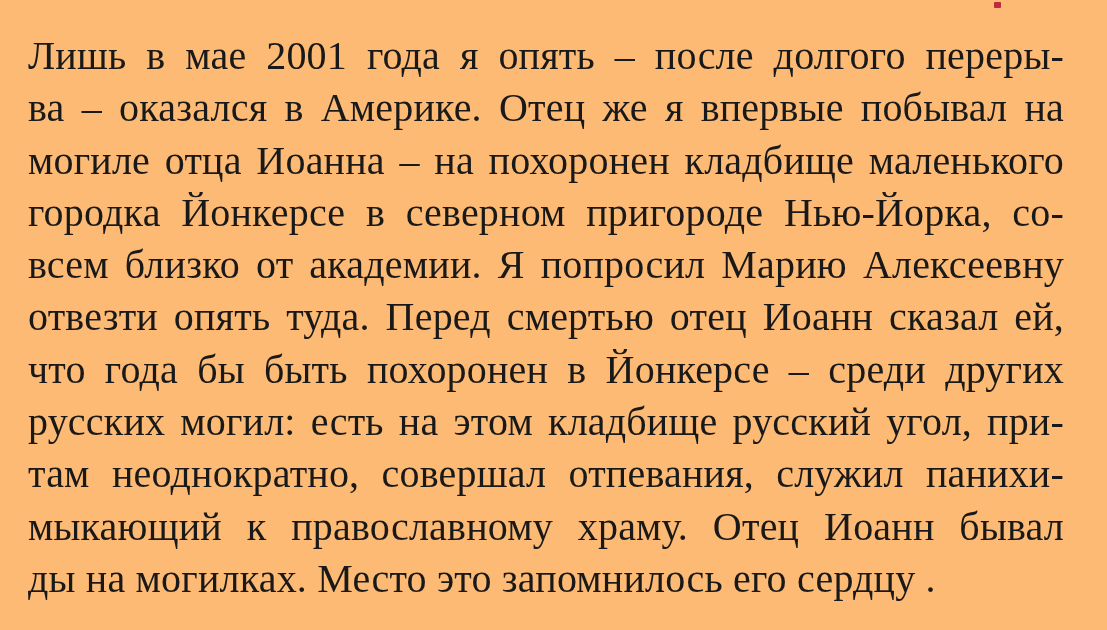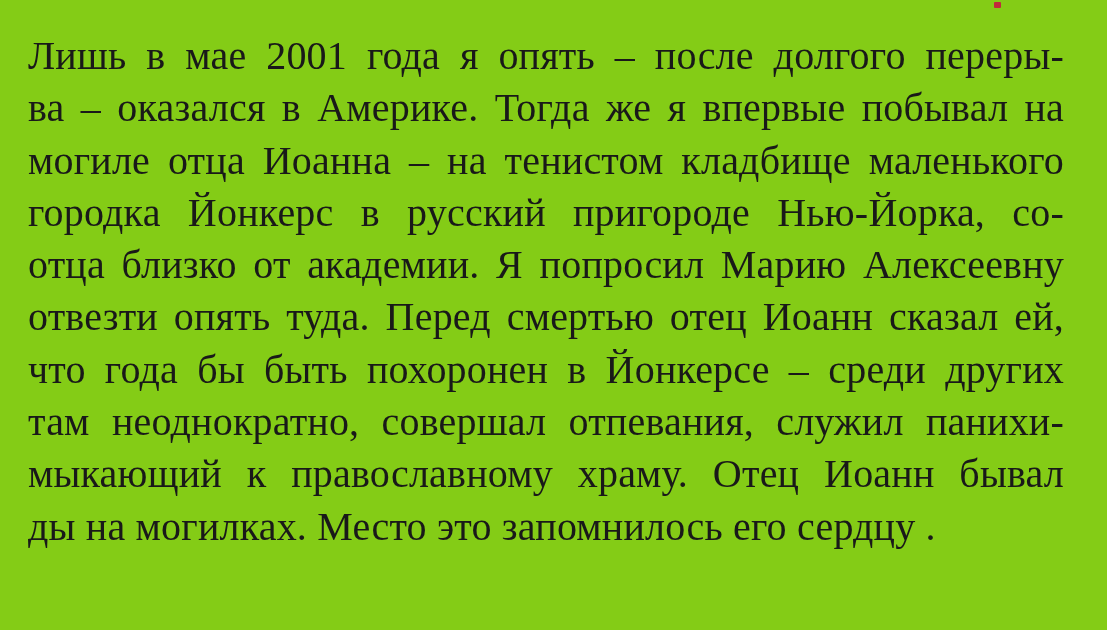--- a/index.html
+++ b/index.html
@@ -4,21 +4,21 @@
 <style>
   html, body {
     margin: 0;
     padding: 0;
     background: #ffffff;
   }
   .page {
     position: relative;
     width: 1107px;
     height: 630px;
-    background: #84cc16;
+    background: #fdba74;
     overflow: hidden;
     font-family: "Liberation Serif", "DejaVu Serif", serif;
   }
   .red-dot {
     position: absolute;
     left: 994px;
     top: 2px;
     width: 7px;
     height: 6px;
     border-radius: 1px;
@@ -44,23 +44,24 @@
     text-align-last: left;
   }
 </style>
 </head>
 <body>
 
 <div class="page">
   <span class="red-dot" style="background:#c12a3c"></span>
   <div class="paragraph">
     <div class="line">Лишь в мае 2001 года я опять – после долгого переры-</div>
-    <div class="line">ва – оказался в Америке. Тогда же я впервые побывал на</div>
-    <div class="line">могиле отца Иоанна – на тенистом кладбище маленького</div>
-    <div class="line">городка Йонкерс в русский пригороде Нью-Йорка, со-</div>
-    <div class="line">отца близко от академии. Я попросил Марию Алексеевну</div>
+    <div class="line">ва – оказался в Америке. Отец же я впервые побывал на</div>
+    <div class="line">могиле отца Иоанна – на похоронен кладбище маленького</div>
+    <div class="line">городка Йонкерсе в северном пригороде Нью-Йорка, со-</div>
+    <div class="line">всем близко от академии. Я попросил Марию Алексеевну</div>
     <div class="line">отвезти опять туда. Перед смертью отец Иоанн сказал ей,</div>
     <div class="line">что года бы быть похоронен в Йонкерсе – среди других</div>
+    <div class="line">русских могил: есть на этом кладбище русский угол, при-</div>
     <div class="line">там неоднократно, совершал отпевания, служил панихи-</div>
     <div class="line">мыкающий к православному храму. Отец Иоанн бывал</div>
     <div class="line last">ды на могилках. Место это запомнилось его сердцу .</div>
   </div>
 </div>
 
 </body></html>

